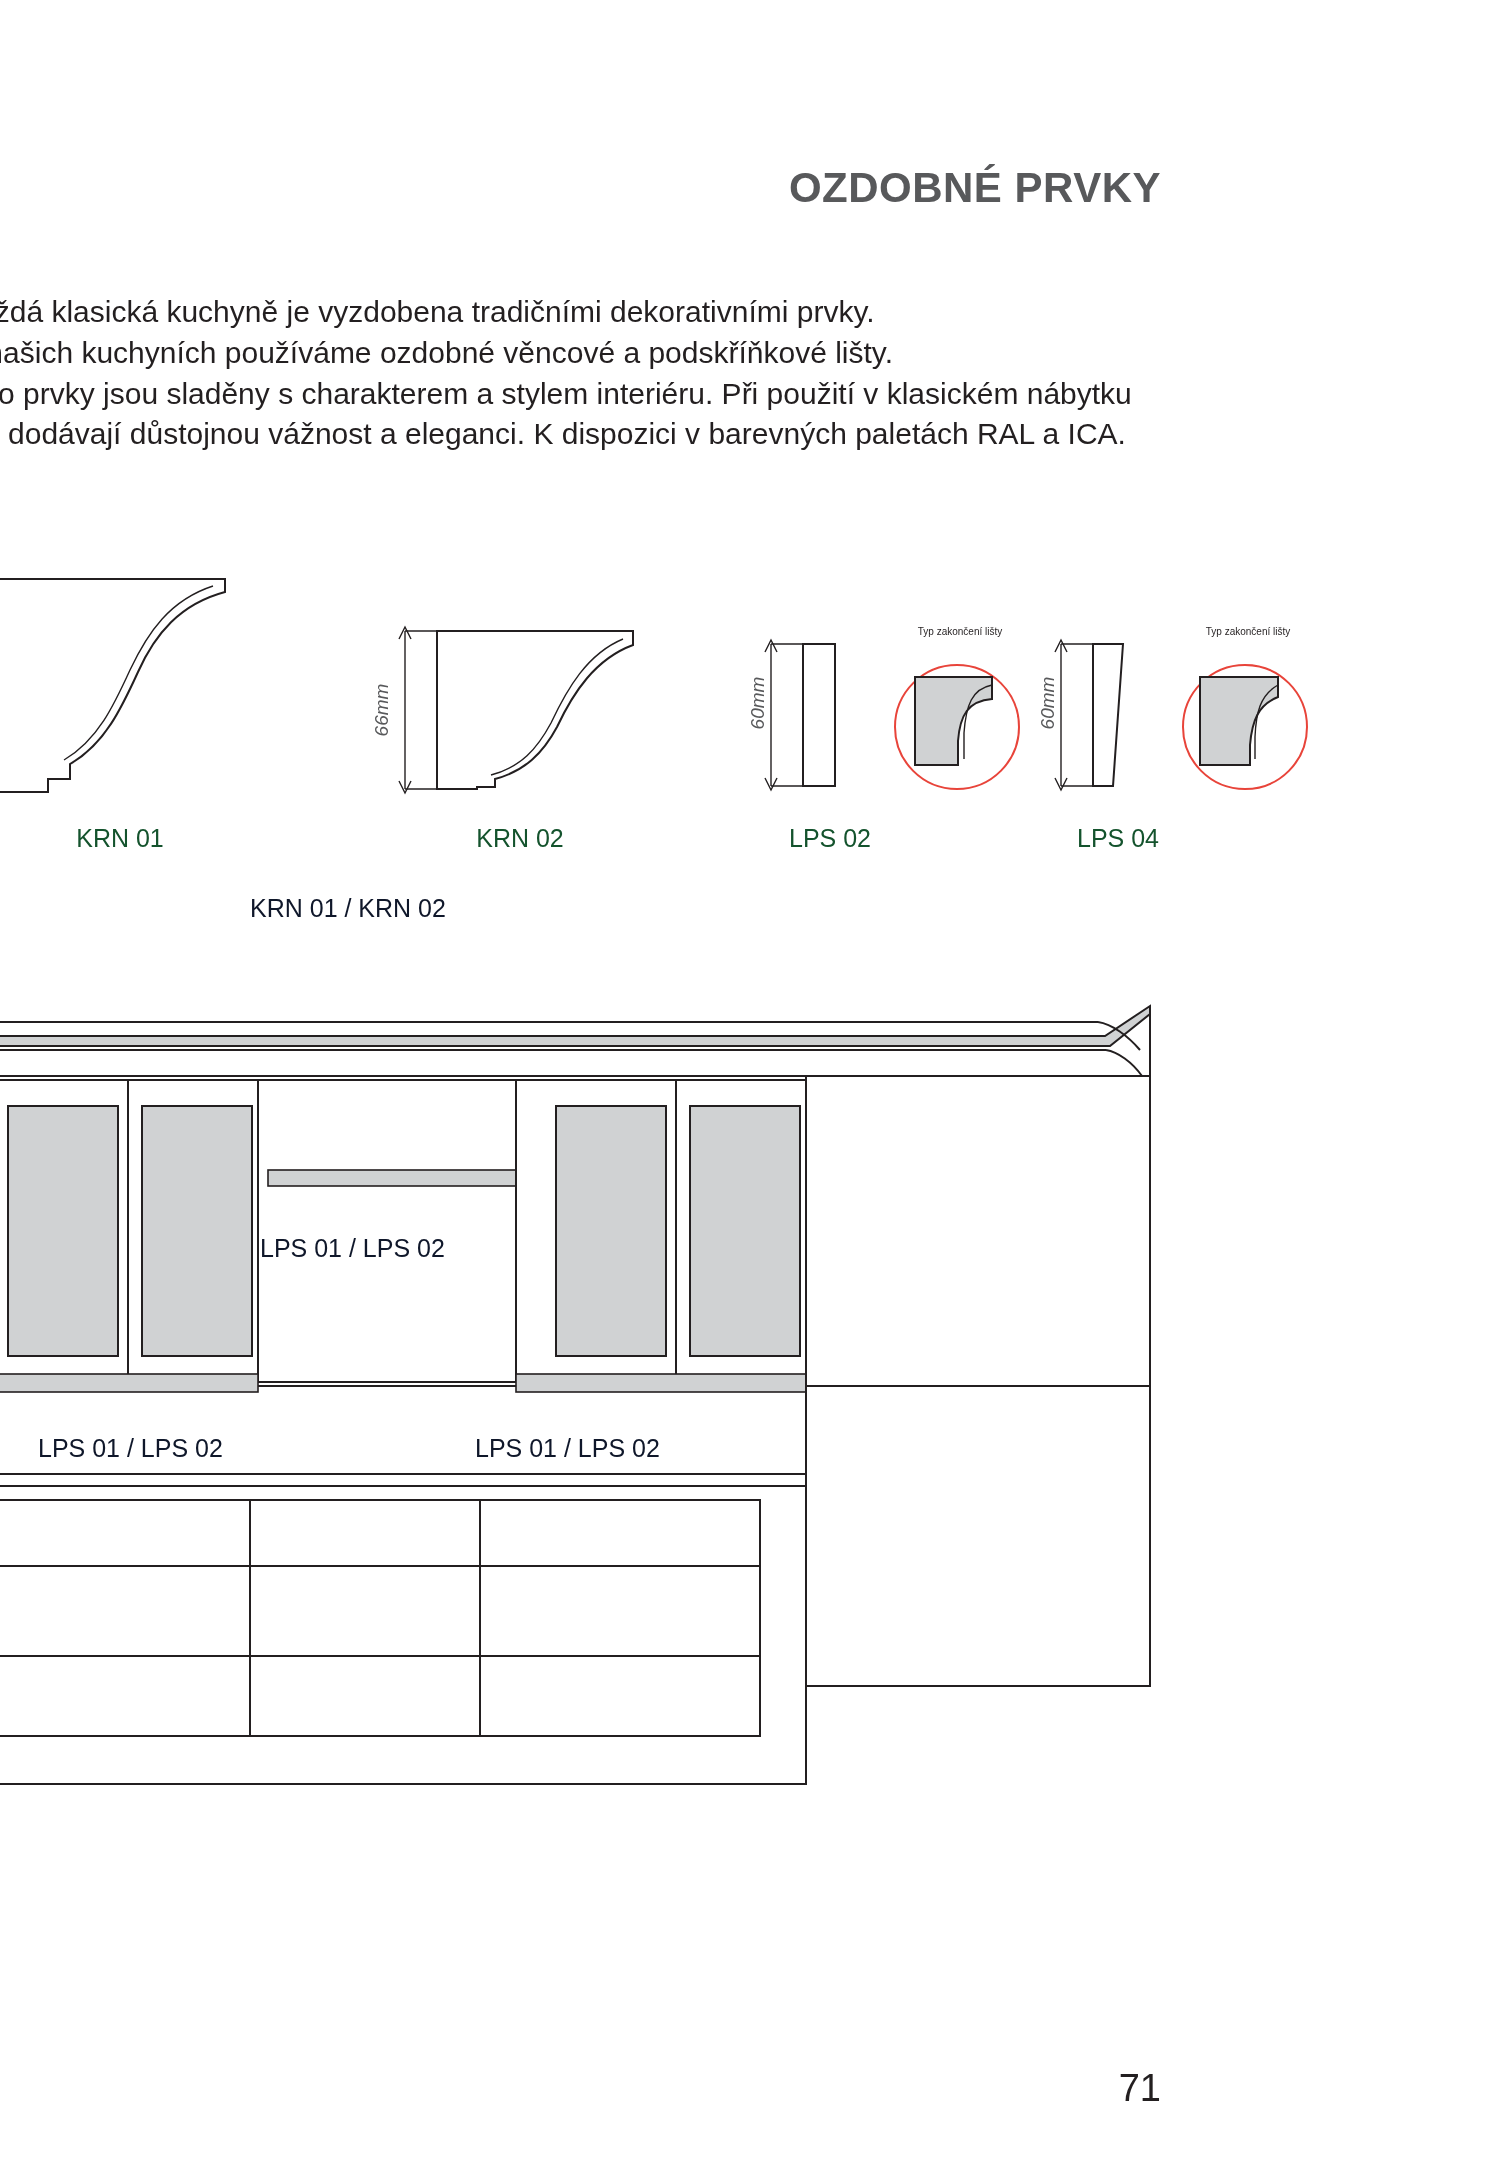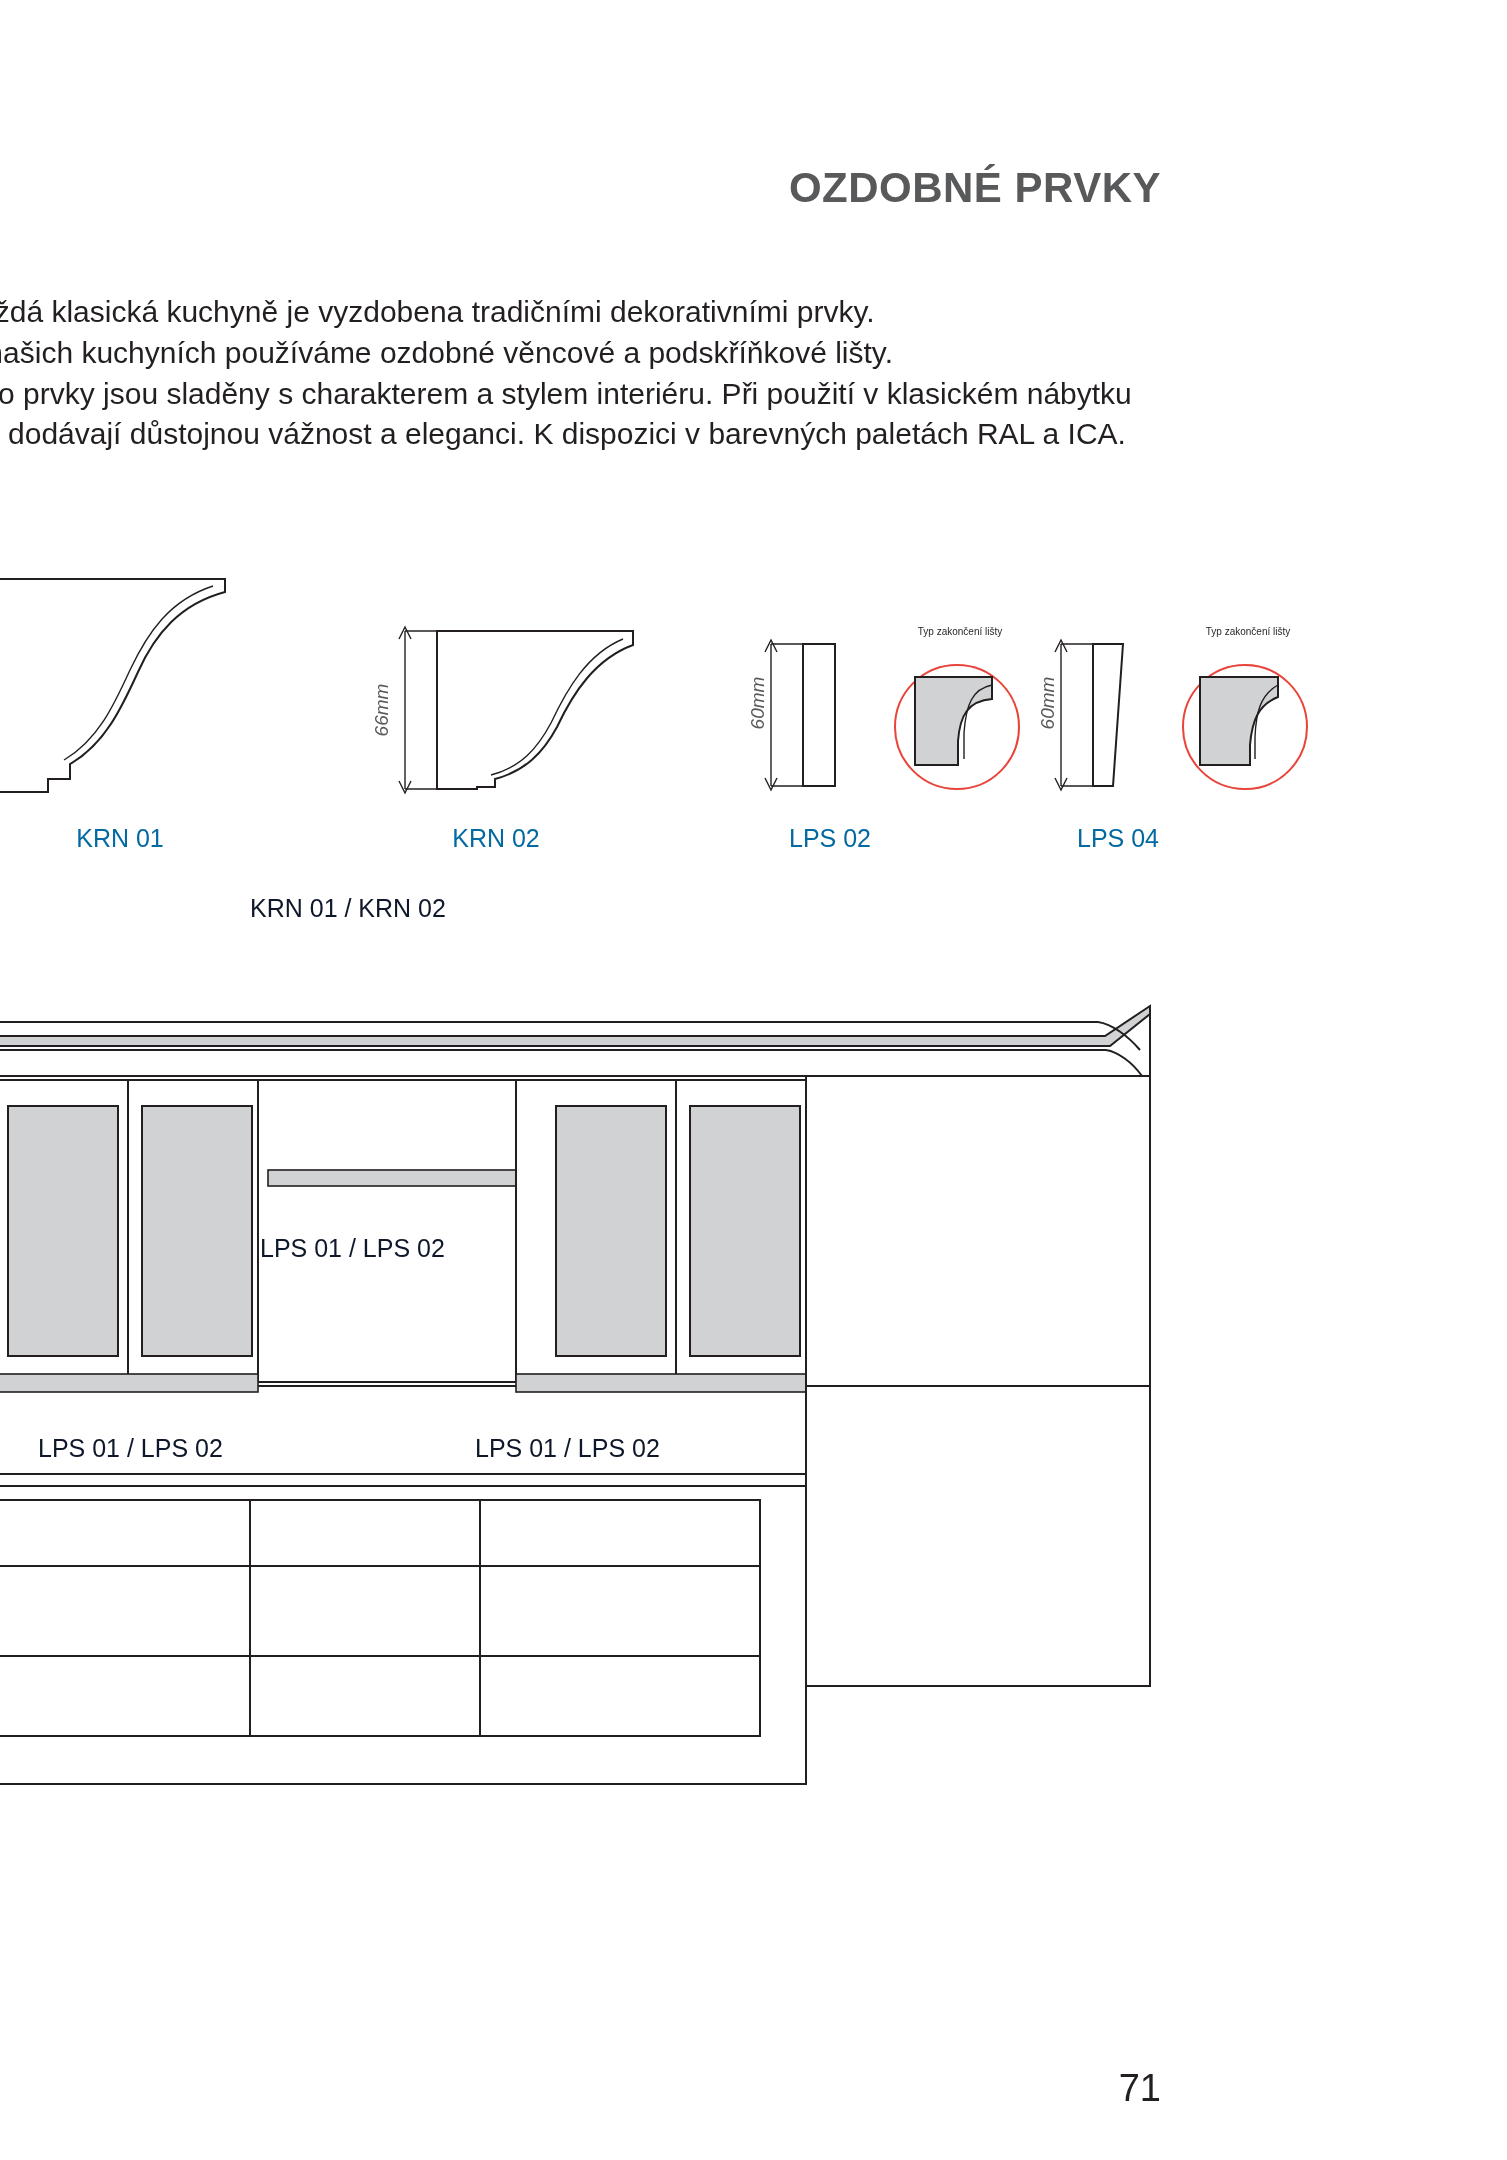--- a/index.html
+++ b/index.html
@@ -55,21 +55,21 @@
   .profiles {
     position: absolute;
     left: 0;
     top: 540px;
     width: 1507px;
     height: 340px;
   }
   .profile-label {
     position: absolute;
     font-size: 25px;
-    color: #0369a1;
+    color: #14532d;
     text-align: center;
     white-space: nowrap;
   }
   .dim-label {
     position: absolute;
     font-size: 19px;
     font-style: italic;
     color: #58595b;
     transform: rotate(-90deg);
     transform-origin: center center;
@@ -154,21 +154,21 @@
       <line class="ln-thin" x1="20" y1="170" x2="70" y2="170"></line>
 
       <path class="ln" d="M52,12 L225,12 L248,12 L248,26
                           C210,40 188,74 172,108
                           C158,134 140,152 110,160
                           L110,168 L92,168 L92,170 L52,170 Z"></path>
       <path class="ln-thin" d="M238,20 C202,35 182,70 166,104
                                C152,130 136,148 106,156"></path>
     </svg>
     <div class="dim-label" style="left:342px; top:135px; width:80px; text-align:center;">66mm</div>
-    <div class="profile-label" style="left:376px; top:260px; width:240px;">KRN 02</div>
+    <div class="profile-label" style="left:400px; top:260px; width:240px;">KRN 02</div>
 
     <svg width="110" height="180" viewBox="0 0 110 180" style="position:absolute; left:755px; top:70px;">
       <line class="ln-thin" x1="16" y1="10" x2="16" y2="152"></line>
       <path class="ln-thin" d="M10,18 L16,6 L22,18"></path>
       <path class="ln-thin" d="M10,144 L16,156 L22,144"></path>
       <line class="ln-thin" x1="16" y1="10" x2="50" y2="10"></line>
       <line class="ln-thin" x1="16" y1="152" x2="50" y2="152"></line>
       <rect class="ln" x="48" y="10" width="32" height="142"></rect>
     </svg>
     <div class="dim-label" style="left:718px; top:128px; width:80px; text-align:center;">60mm</div>

